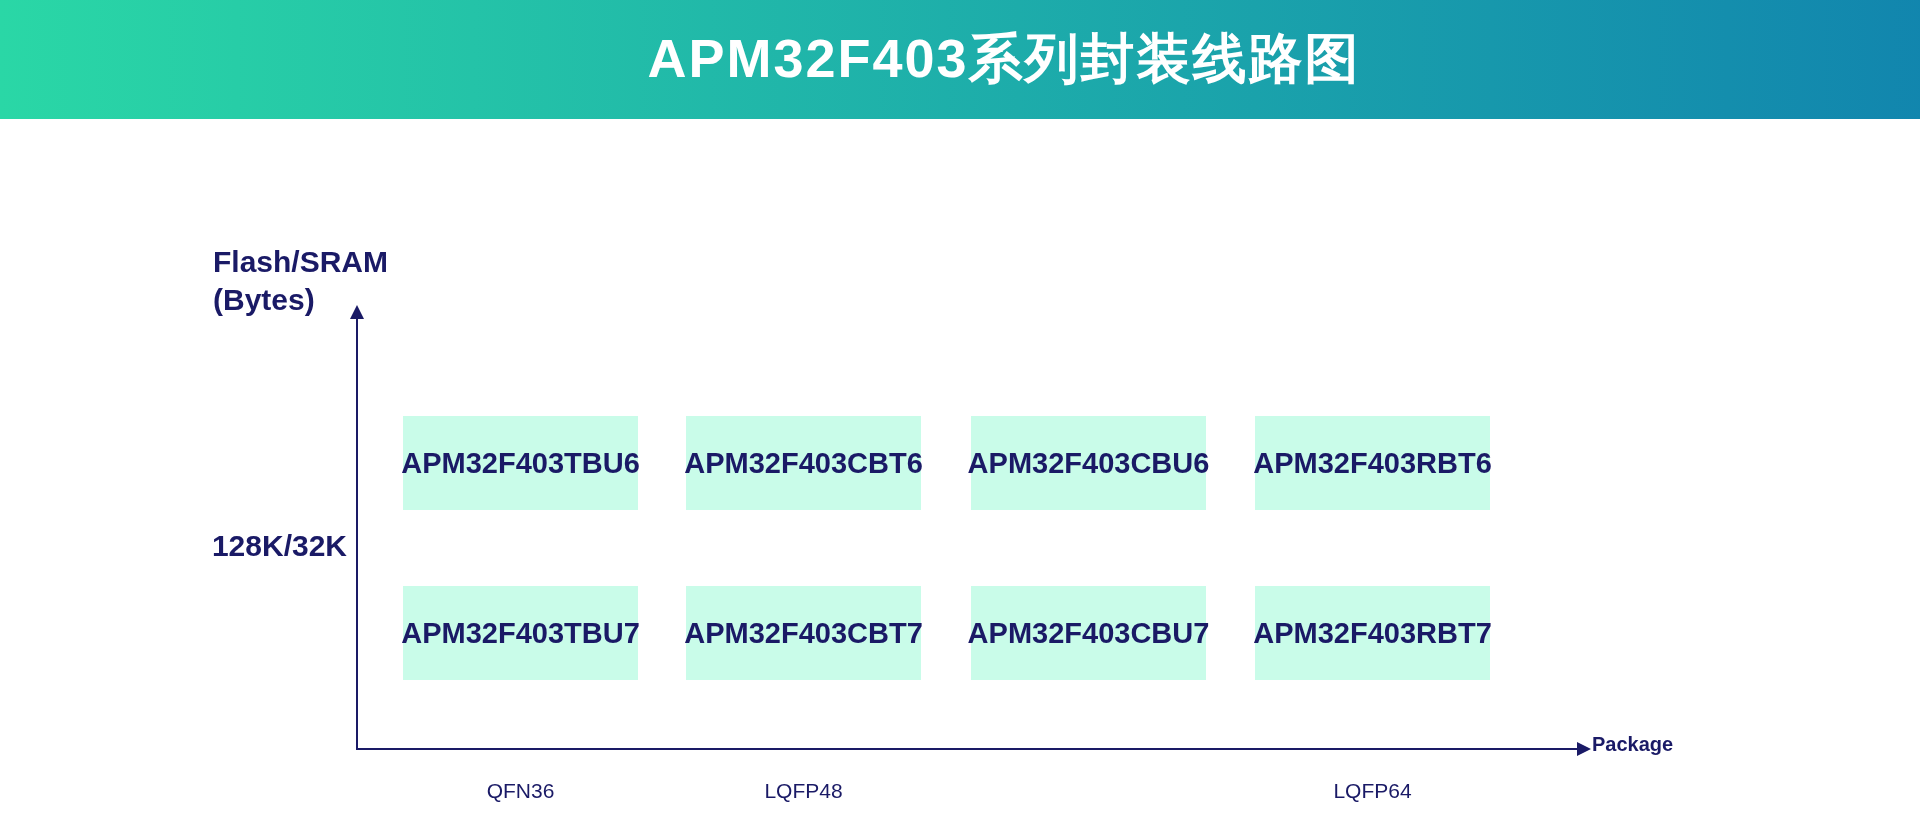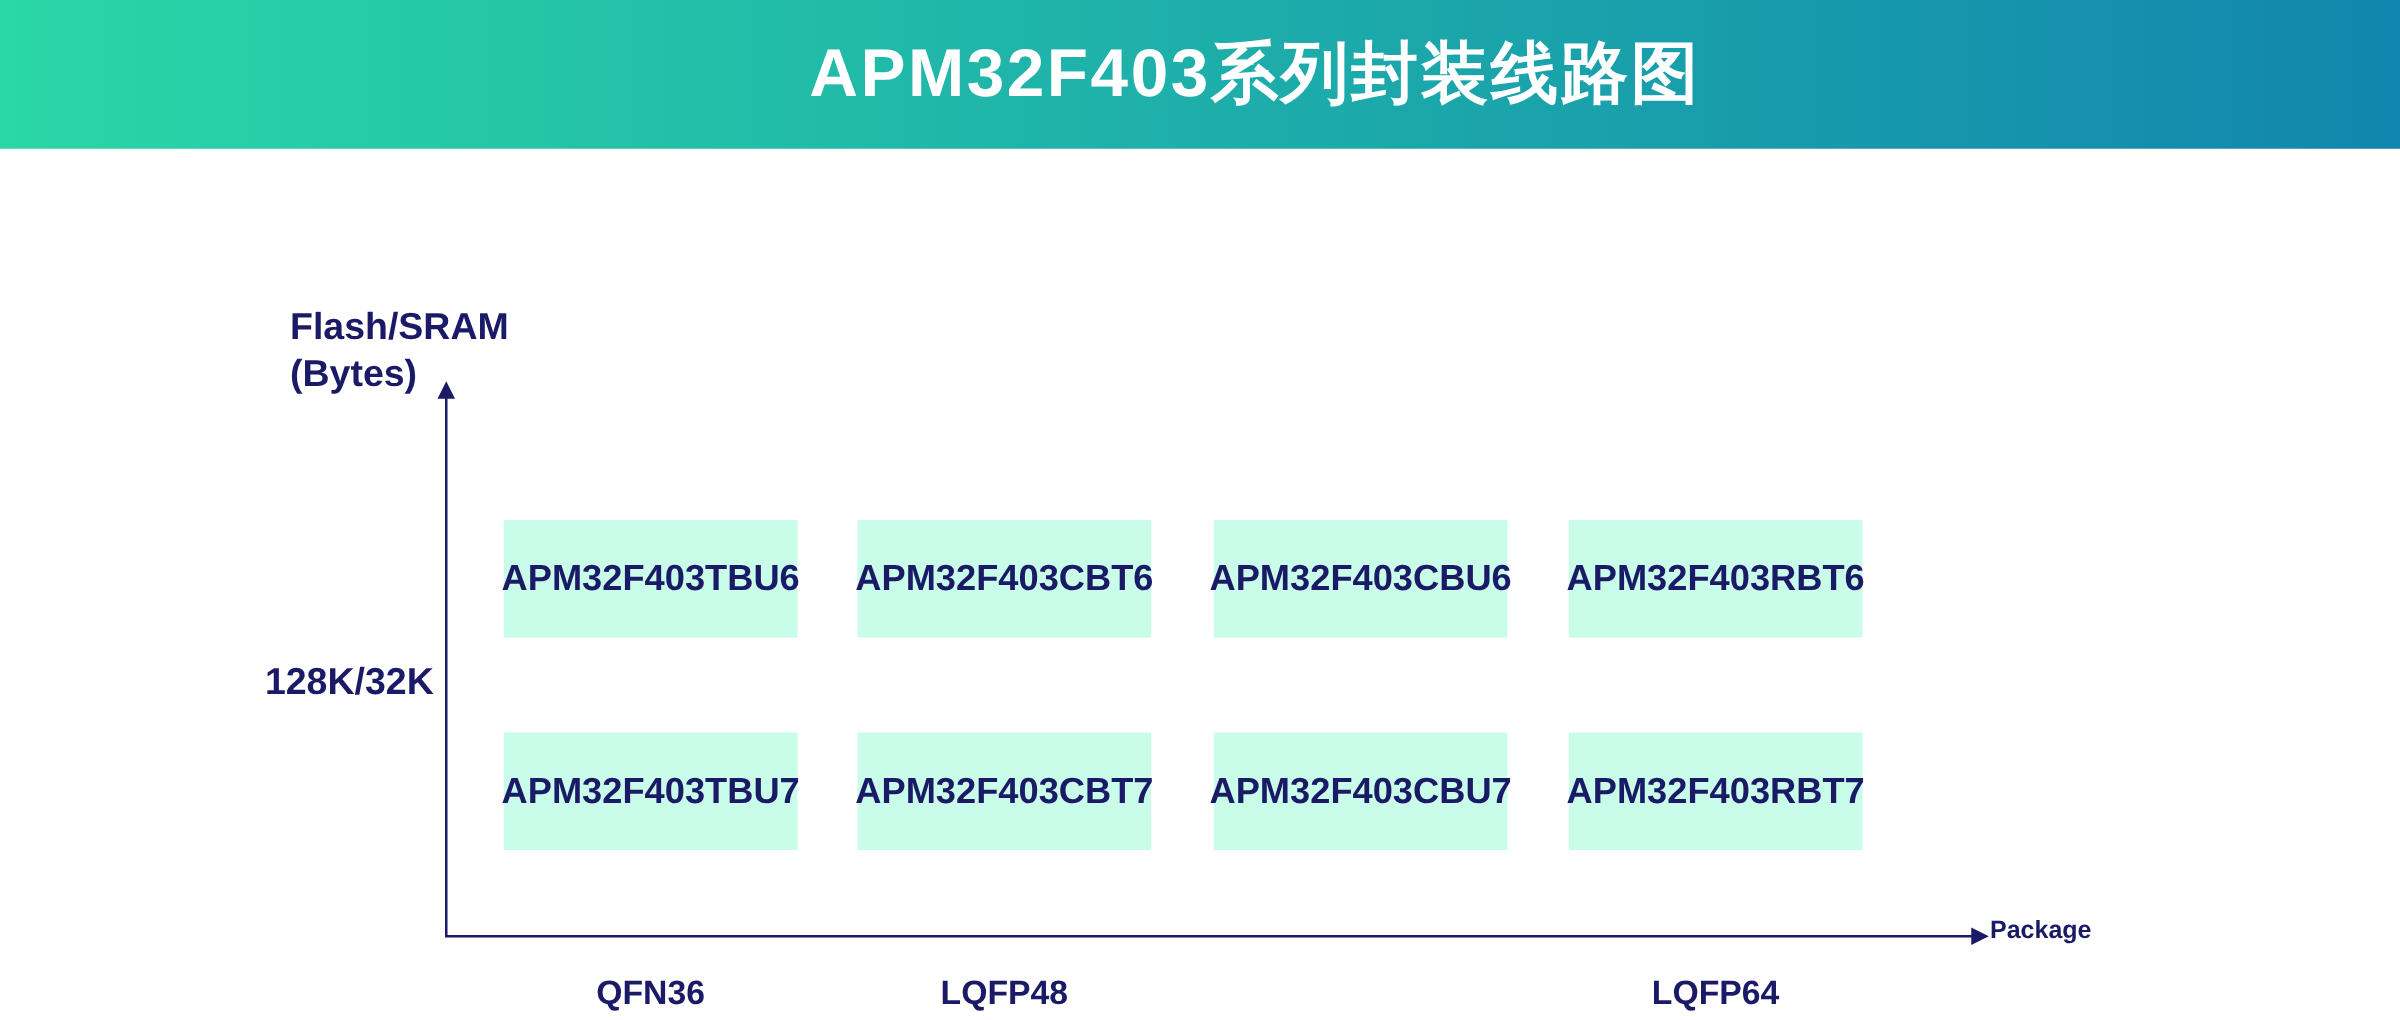--- a/index.html
+++ b/index.html
@@ -32,21 +32,21 @@
     font-size: 54px;
     font-weight: 700;
     letter-spacing: 2px;
     white-space: nowrap;
   }
   
   .plot { position: absolute; inset: 0; color: var(--navy); }
   .plot > div { position: absolute; }
 
   .y-label {
-    left: 232px; top: 243px;
+    left: 213px; top: 243px;
     font-size: 30px; font-weight: 700;
     line-height: 38px;
     white-space: pre-line;
   }
   .y-tick {
     left: 175px; top: 529px;
     width: 172px;
     text-align: right;
     font-size: 30px; font-weight: 700;
   }
@@ -96,22 +96,22 @@
   .c2 { left: 686px; }
   .c3 { left: 971px; }
   .c4 { left: 1255px; }
   .r1 { top: 416px; }
   .r2 { top: 586px; }
   
   .x-tick {
     top: 779px;
     width: 235px;
     text-align: center;
-    font-size: 27px;
-    font-weight: 700;
+    font-size: 21px;
+    font-weight: 400;
   }
 </style>
 </head>
 <body>
 
 <div class="canvas">
 
   <header class="banner">
     <h1>APM32F403系列封装线路图</h1>
   </header>

